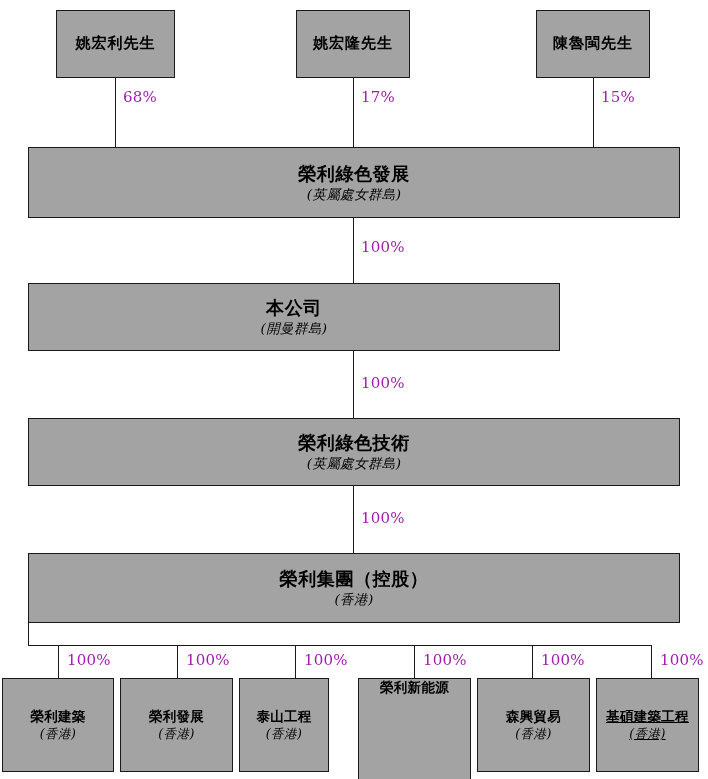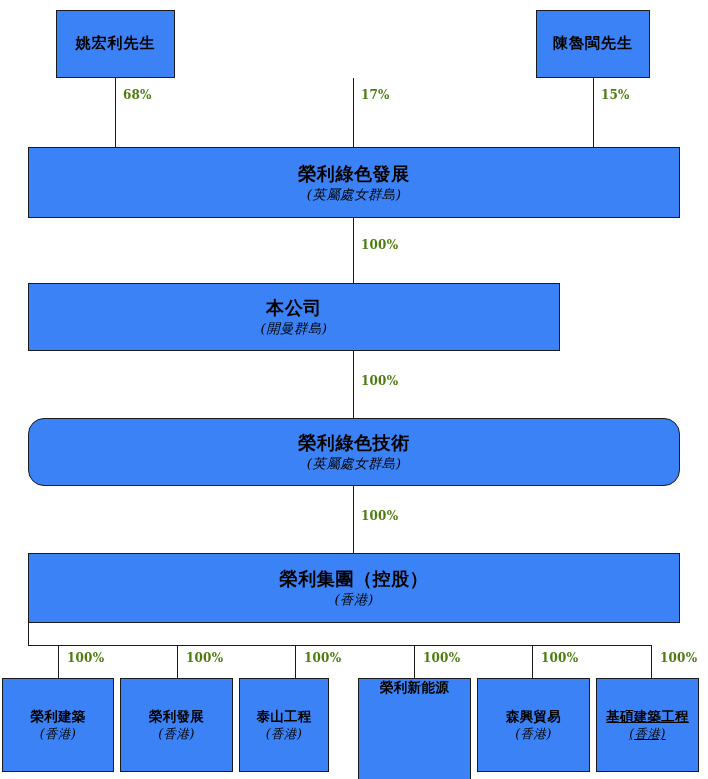--- a/index.html
+++ b/index.html
@@ -5,21 +5,21 @@
   html,body{margin:0;padding:0;background:#ffffff;}
   body{
     width:708px;height:779px;position:relative;overflow:hidden;
     font-family:"DejaVu Serif","Liberation Serif",serif;
     color:#000;
   }
   #chart{position:absolute;inset:0;}
   .box{
     position:absolute;
     border:1.4px solid #1a1a1a;
-    background:#3b82f6;
+    background:#a3a3a3;
     box-sizing:border-box;
     display:flex;flex-direction:column;
     align-items:center;justify-content:center;
     text-align:center;
   }
   .box .nm{
     font-weight:bold;
     font-size:18px;
     line-height:1.28;
     letter-spacing:0.6px;
@@ -37,35 +37,37 @@
   .person .nm{font-size:15px;letter-spacing:1px;}
   
   .leaf .nm{font-size:13.5px;letter-spacing:0.3px;}
   .leaf .loc{font-size:12.5px;}
 
   .vline{position:absolute;width:0;border-left:1.3px solid #1a1a1a;}
   .hline{position:absolute;height:0;border-top:1.3px solid #1a1a1a;}
 
   .pct{
     position:absolute;
-    font-size:12px;
+    font-size:15px;
     font-family:"DejaVu Serif","Liberation Serif",serif;
-    color:#4d7c0f;
+    color:#a21caf;
     white-space:nowrap;
     letter-spacing:0.2px;
-    font-weight:bold;
   }
 </style>
 </head>
 <body>
 
 <div id="chart">
 
   <div class="box person" style="left:56px;top:10px;width:119px;height:68px;">
     <div class="nm">姚宏利先生</div>
+  </div>
+  <div class="box person" style="left:296px;top:10px;width:114px;height:68px;">
+    <div class="nm">姚宏隆先生</div>
   </div>
   <div class="box person" style="left:536px;top:10px;width:114px;height:68px;">
     <div class="nm">陳魯閩先生</div>
   </div>
 
   <div class="vline" style="left:115px;top:78px;height:69px;"></div>
   <div class="pct" style="left:123px;top:88px;">68%</div>
 
   <div class="vline" style="left:353px;top:78px;height:69px;"></div>
   <div class="pct" style="left:361px;top:88px;">17%</div>
@@ -80,21 +82,21 @@
   <div class="vline" style="left:353px;top:218px;height:65px;"></div>
   <div class="pct" style="left:361px;top:238px;">100%</div>
 
   <div class="box" style="left:28px;top:283px;width:532px;height:68px;">
     <div class="nm">本公司</div>
     <div class="loc">(開曼群島)</div>
   </div>
   <div class="vline" style="left:353px;top:351px;height:67px;"></div>
   <div class="pct" style="left:361px;top:374px;">100%</div>
 
-  <div class="box" style="left:28px;top:418px;width:652px;height:68px;border-radius:16px;">
+  <div class="box" style="left:28px;top:418px;width:652px;height:68px;">
     <div class="nm">榮利綠色技術</div>
     <div class="loc">(英屬處女群島)</div>
   </div>
   <div class="vline" style="left:353px;top:486px;height:67px;"></div>
   <div class="pct" style="left:361px;top:509px;">100%</div>
 
   <div class="box" style="left:28px;top:553px;width:652px;height:70px;">
     <div class="nm">榮利集團（控股）</div>
     <div class="loc">(香港)</div>
   </div>

